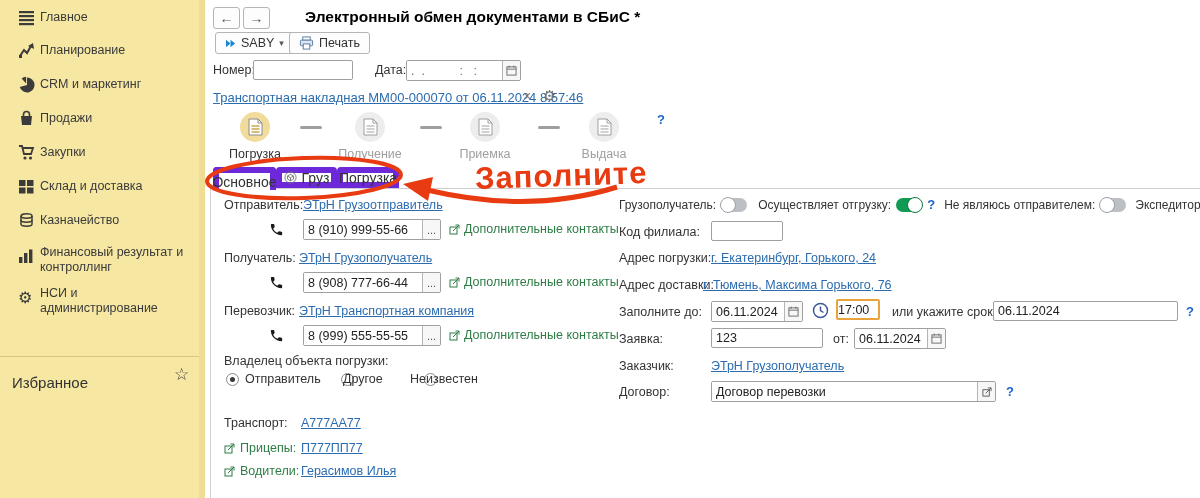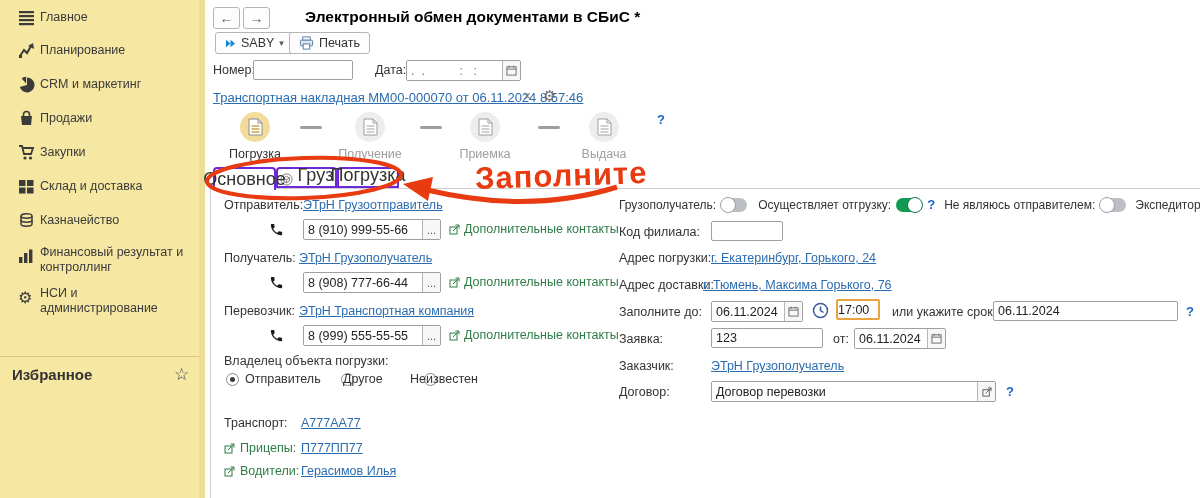--- a/index.html
+++ b/index.html
@@ -7,21 +7,21 @@
               font-family:"Liberation Sans","DejaVu Sans",sans-serif; font-size:13px; color:#333; }
   .abs { position:absolute; }
 
   
   #sidebar { position:absolute; left:0; top:0; width:205px; height:498px; background:#f6e7a3; }
   #sidebar::after { content:""; position:absolute; right:0; top:0; width:6px; height:100%; background:#eedd92; }
   .side-item { position:absolute; left:0; width:200px; cursor:pointer; }
   .side-item .ic { position:absolute; left:18px; top:0; width:17px; height:17px; }
   .side-item .tx { position:absolute; left:40px; top:1px; width:150px; font-size:12.5px; color:#3a3a3a; line-height:15px; }
   #fav-divider { position:absolute; left:0; top:356px; width:205px; border-top:1px solid #d8c783; }
-  #fav-title { position:absolute; left:12px; top:366px; font-size:15px; font-weight:bold; color:#333; }
+  #fav-title { position:absolute; left:12px; top:374px; font-size:15px; font-weight:normal; color:#333; }
   #fav-star { position:absolute; left:174px; top:364px; font-size:17px; color:#444; cursor:pointer; }
 
   
   #main { position:absolute; left:205px; top:0; width:995px; height:498px; background:#fff; }
   .btn { display:inline-flex; align-items:center; gap:5px; border:1px solid #b5b5b5; border-radius:3px;
          background:#fdfdfd; height:22px; padding:8px 9px; font-size:12.5px; color:#333; cursor:pointer; }
   .navbtn { width:27px; justify-content:center; color:#555; font-size:14px; padding:0; }
   #title { font-size:15.5px; font-weight:bold; color:#000; white-space:nowrap; }
   .txt { border:1px solid #a0a0a0; border-radius:2px; height:20px; font-size:12.5px; padding:0 4px;
          font-family:"Liberation Sans","DejaVu Sans",sans-serif; color:#222; background:#fff; width:100%; }
@@ -39,23 +39,23 @@
   
   .step-circle { position:absolute; width:30px; height:30px; border-radius:50%; display:flex; align-items:center;
                  justify-content:center; top:112px; }
   .step-on  { background:#f2dc9b; }
   .step-off { background:#ededed; }
   .step-lbl { position:absolute; top:147px; transform:translateX(-50%); font-size:12.5px; }
   .step-lbl.on { color:#333; } .step-lbl.off { color:#9e9e9e; }
   .dash { position:absolute; top:126px; width:22px; height:3px; background:#9e9e9e; border-radius:2px; }
 
   
-  .tab { position:absolute; top:167px; height:21px; border:2px solid #6d28d9; border-radius:4px 4px 0 0;
-         background:#fff; display:flex; align-items:flex-end; justify-content:center; gap:5px;
-         font-size:18px; color:#333; cursor:pointer; }
+  .tab { position:absolute; top:167px; height:21px; border:6px solid #6d28d9; border-radius:4px 4px 0 0;
+         background:#fff; display:flex; align-items:center; justify-content:center; gap:5px;
+         font-size:14px; color:#333; cursor:pointer; }
   .tab.active { height:23px; border-bottom:none; z-index:5; }
 
   #content { position:absolute; left:5px; right:0; top:188px; bottom:0;
              border-top:1px solid #cfcfcf; border-left:1px solid #cfcfcf; background:#fff; }
 
   
   .toggle { display:inline-block; width:26px; height:14px; border-radius:7px; background:#bcc0c4;
             position:relative; vertical-align:middle; cursor:pointer; flex:none; }
   .toggle .knob { position:absolute; top:-1px; left:-1px; width:16px; height:16px; border-radius:50%;
                   background:#fff; border:1px solid #9aa0a5; }

